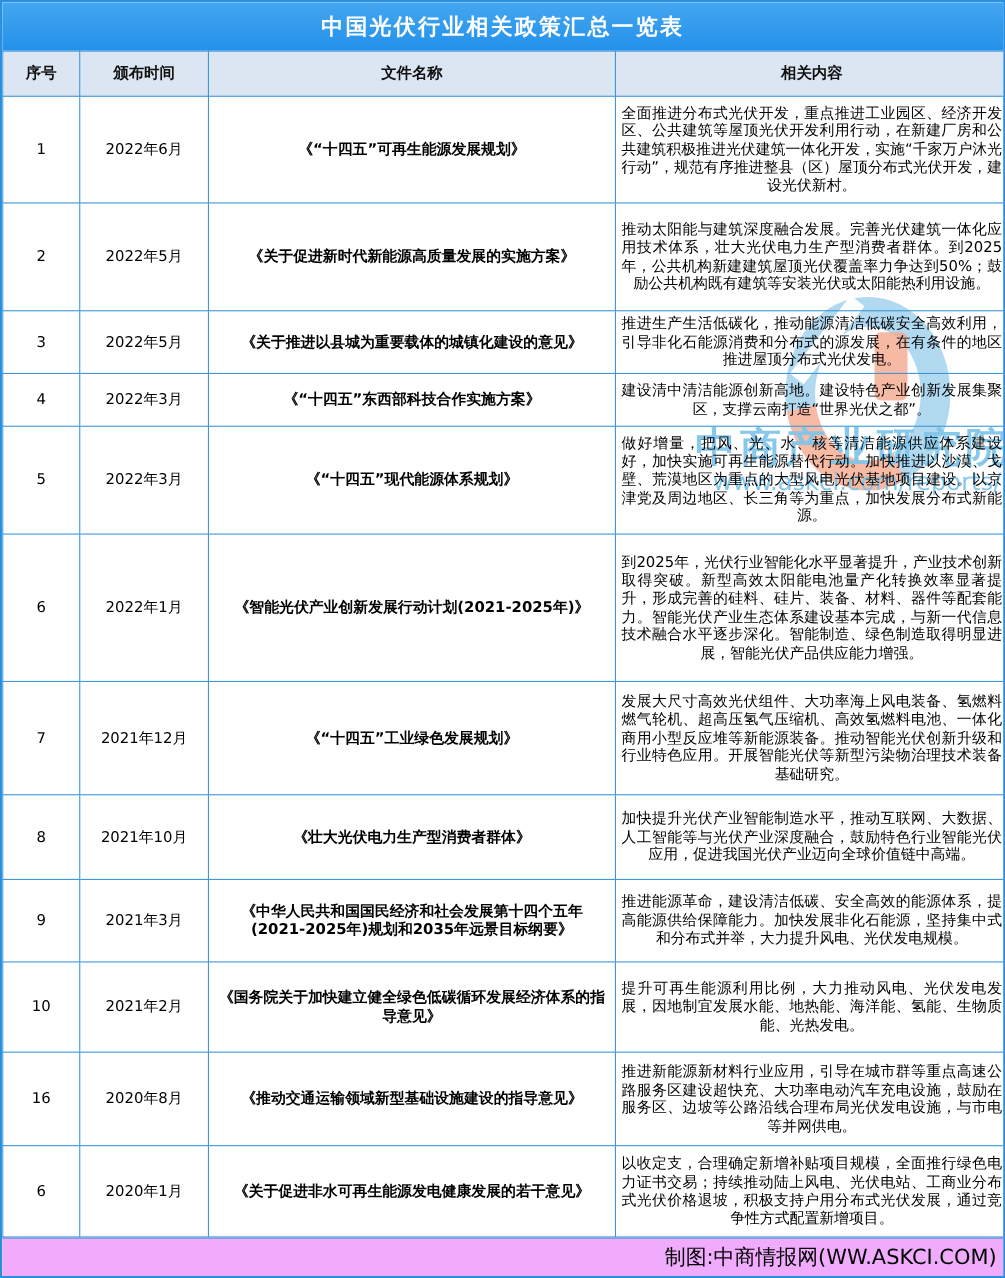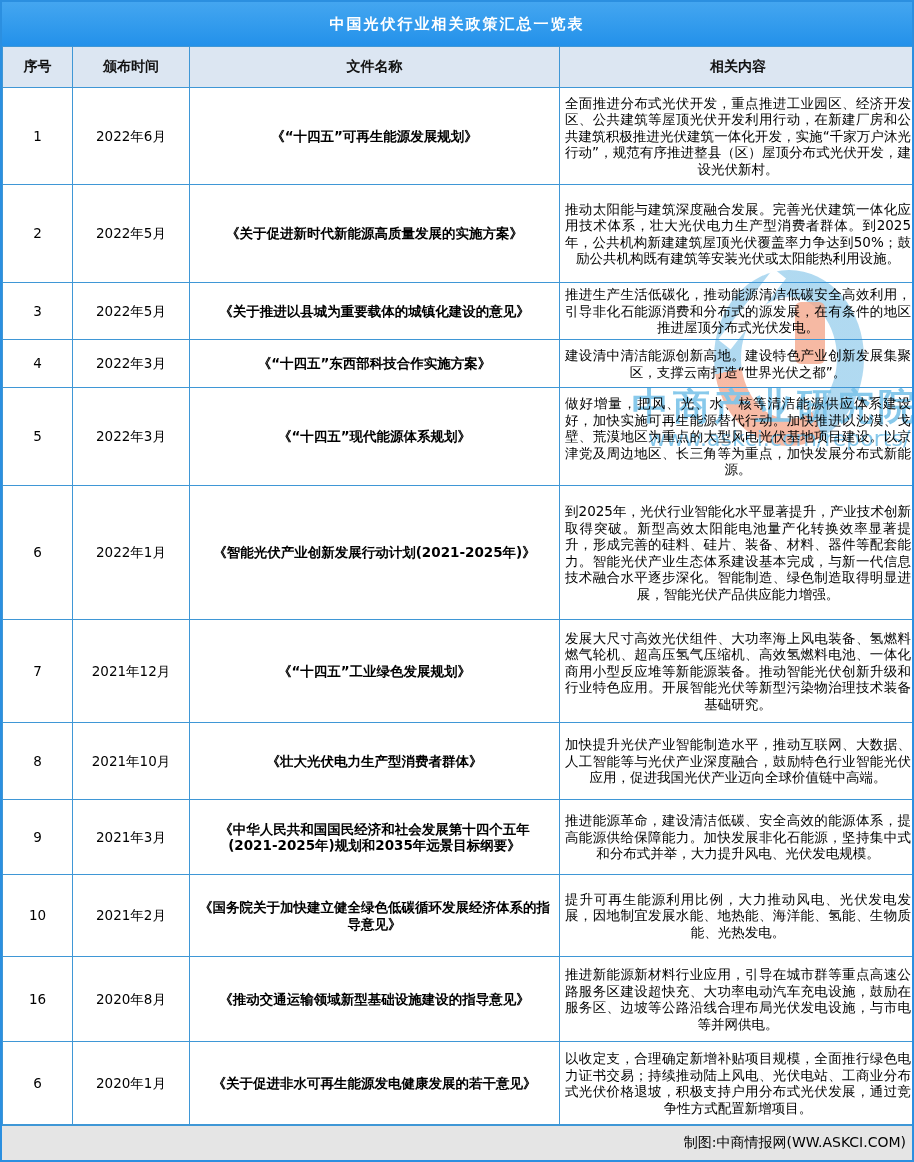--- a/index.html
+++ b/index.html
@@ -12,21 +12,21 @@
     position:absolute;inset:0;
     border:2px solid #2b8fe0;
     box-sizing:border-box;
     background:#ffffff;
     overflow:hidden;
     display:flex;flex-direction:column;
   }
   .titlebar{
     height:44px;flex:0 0 44px;
     background:linear-gradient(180deg,#44a6f0 0%,#2391ea 100%);
-    color:#ffffff;font-size:15px;font-weight:bold;letter-spacing:2px;
+    color:#ffffff;font-size:20px;font-weight:bold;letter-spacing:2px;
     display:flex;align-items:center;justify-content:center;
     position:relative;z-index:2;
   }
   table.policy{
     width:100%;border-collapse:collapse;table-layout:fixed;
     position:relative;z-index:1;
   }
   col.c-no{width:70px;}
   col.c-date{width:117px;}
   col.c-name{width:370px;}
@@ -36,22 +36,22 @@
     background:#dce6f2;color:#111111;
     font-size:14px;font-weight:bold;height:36px;padding:2px 4px;
   }
   td{background:transparent;color:#000000;font-size:13.5px;line-height:16.5px;padding:2px 5px;}
   td.no,td.date{text-align:center;}
   td.name{text-align:center;padding:2px 8px;font-weight:bold;}
   td.content{text-align:justify;text-align-last:center;}
   .footerbar{
     margin-top:auto;flex:0 0 34px;height:34px;
     display:flex;align-items:center;justify-content:flex-end;
-    padding-right:6px;font-size:14px;color:#000000;
-    position:relative;z-index:2;background:#e5e5e5;
+    padding-right:6px;font-size:19px;color:#000000;
+    position:relative;z-index:2;background:#f0abfc;
     border-top:1px solid #3f97d6;
   }
   
   .watermark{position:absolute;inset:0;z-index:0;pointer-events:none;}
   .wm-logo{
     position:absolute;left:712px;top:268px;width:150px;height:176px;border-radius:50%;
     background:conic-gradient(from 20deg,
       rgba(150,205,236,0.75) 0 38%,
       rgba(244,167,140,0.78) 38% 66%,
       rgba(150,205,236,0.75) 66% 100%);

